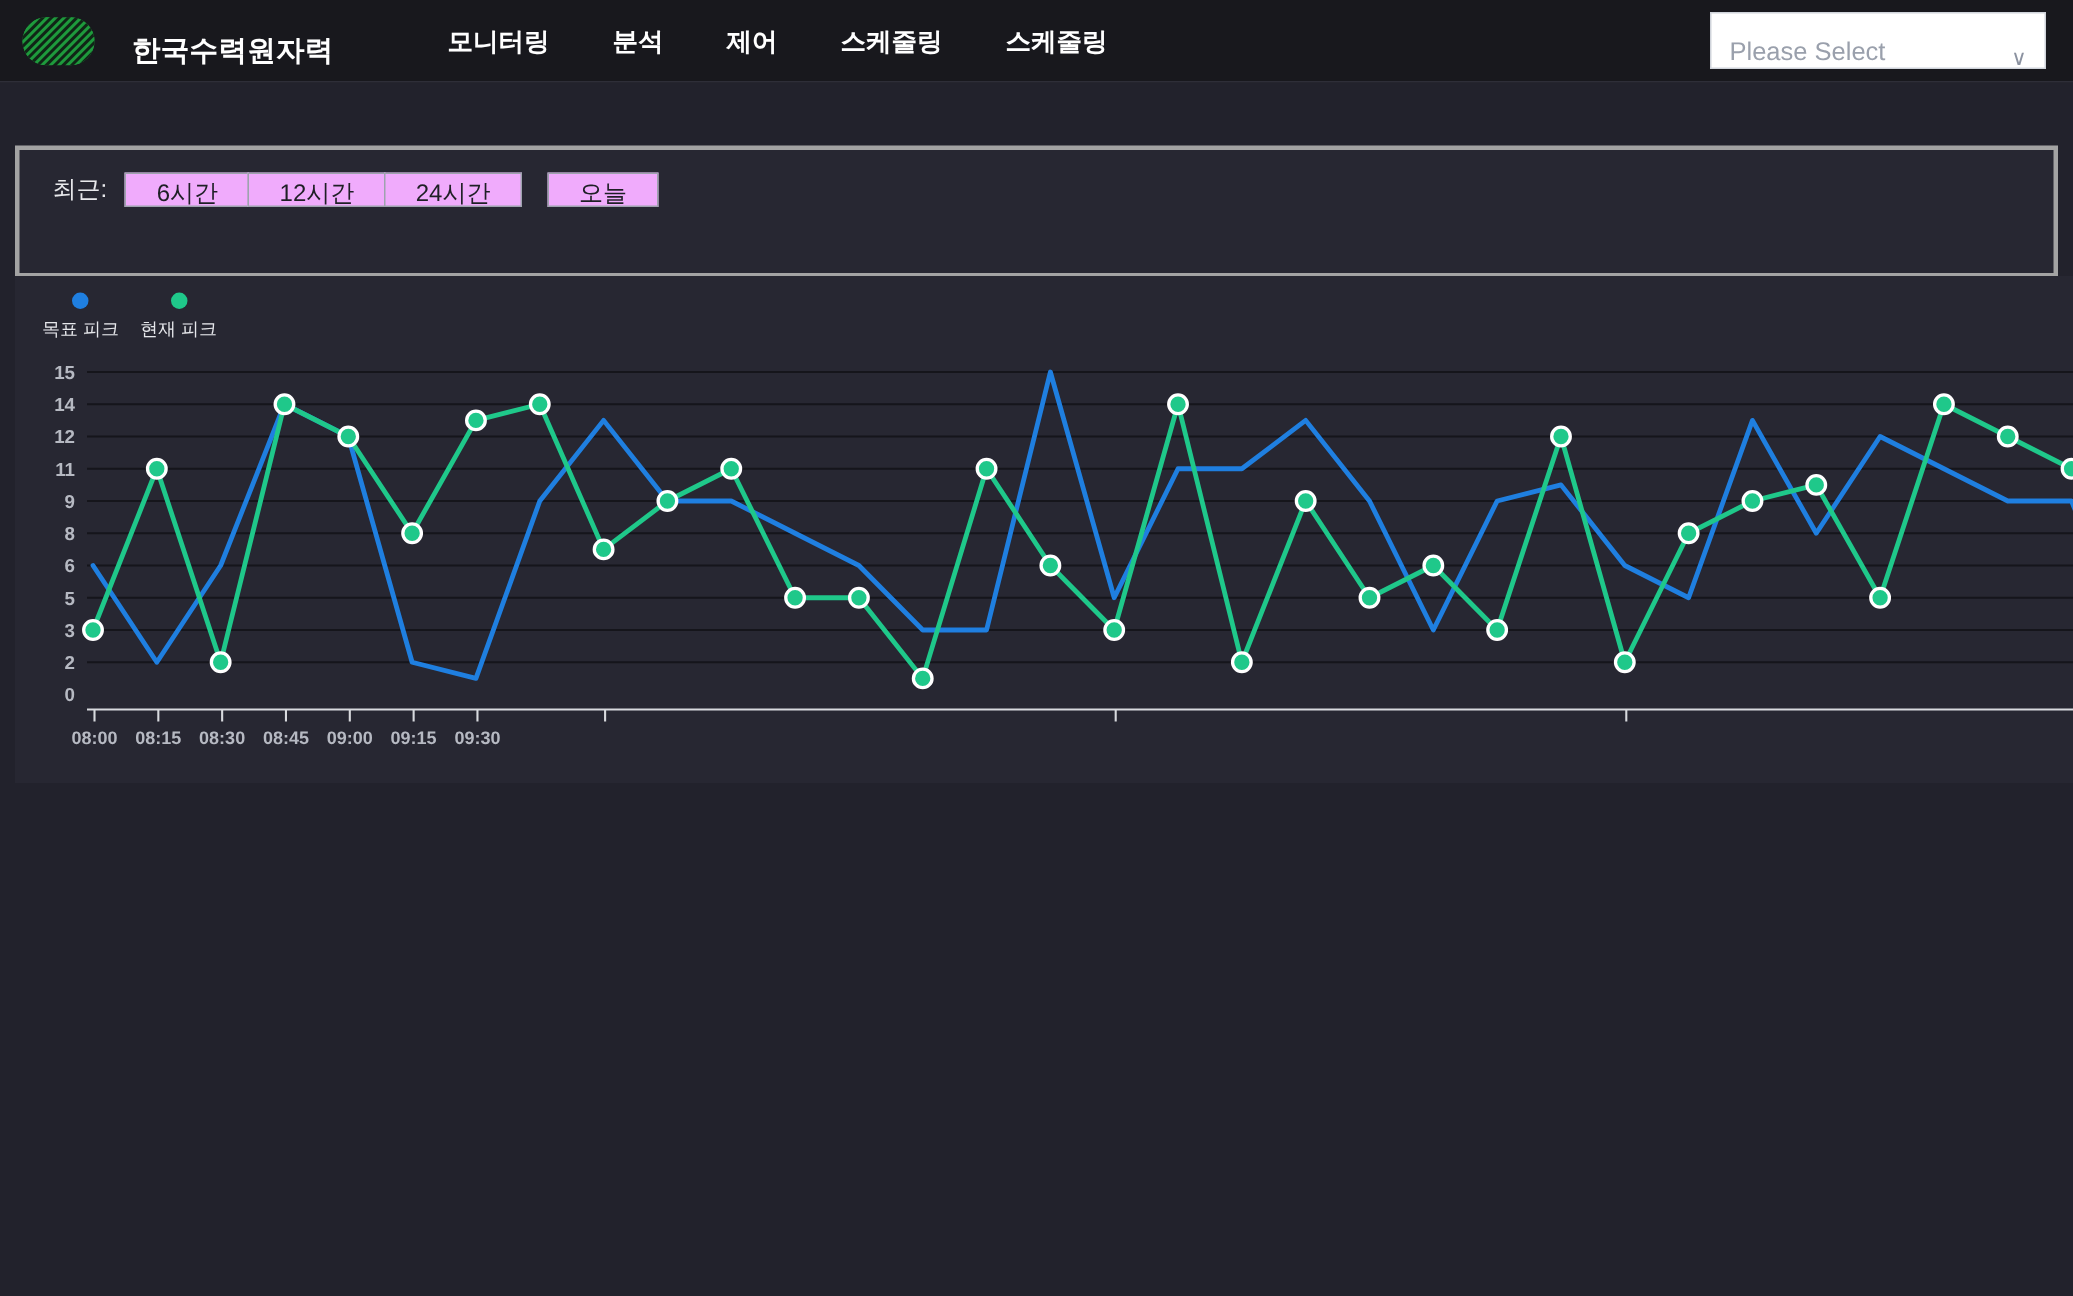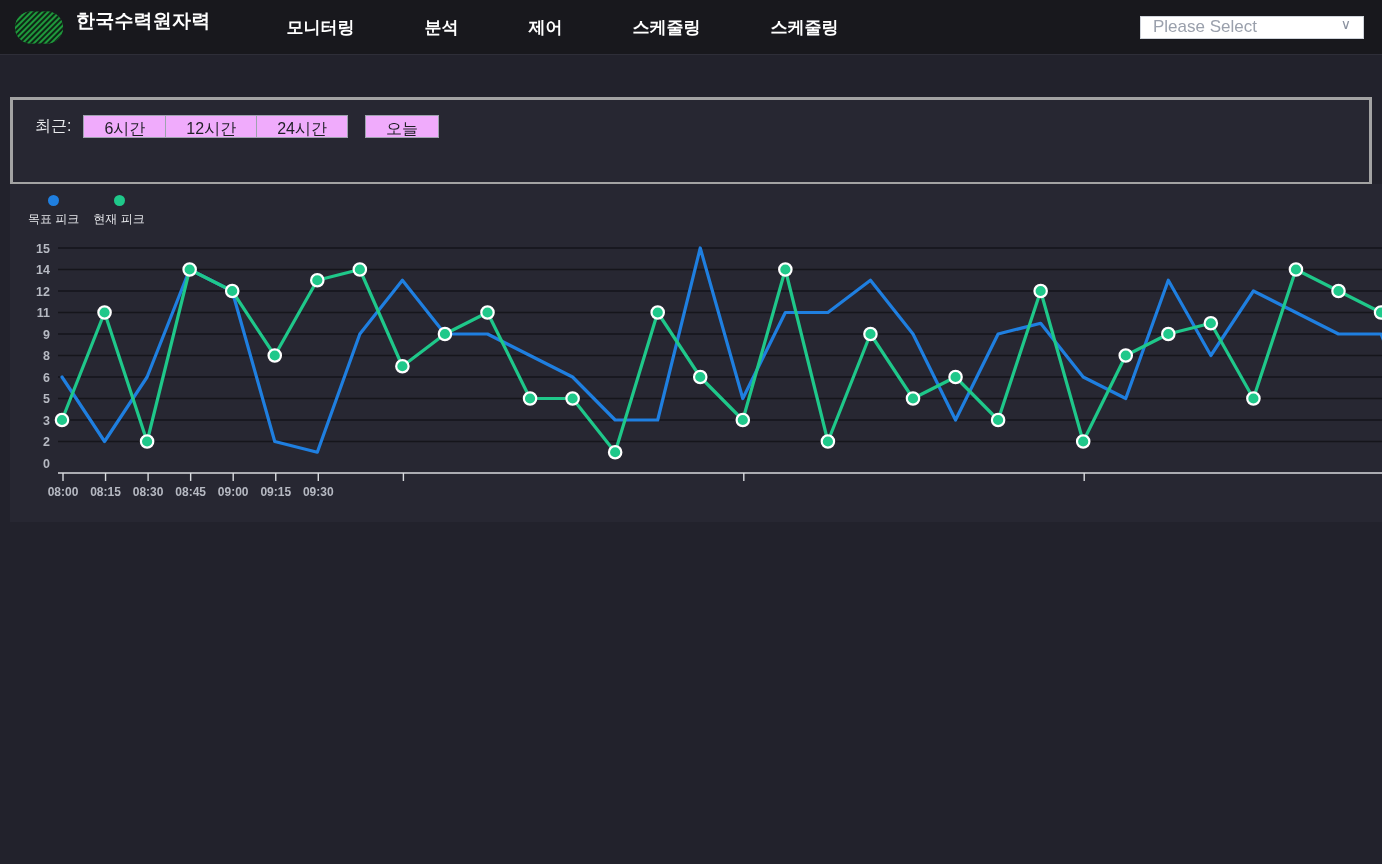--- a/index.html
+++ b/index.html
@@ -14,21 +14,21 @@
   
   #topnav {
     height: 55px;
     background: #18181d;
     border-bottom: 1px solid #2e2e38;
     display: flex;
     align-items: center;
     padding: 0 18px 0 14px;
     position: relative;
   }
-  #brand { display: flex; align-items: flex-start; gap: 12px; flex: 0 0 auto; }
+  #brand { display: flex; align-items: flex-end; gap: 24px; flex: 0 0 auto; }
   #logo {
     width: 50px; height: 39px;
     display: block;
   }
   #brand-title {
     color: #ffffff;
     font-size: 19px;
     font-weight: bold;
     letter-spacing: .2px;
     white-space: nowrap;
@@ -43,28 +43,28 @@
   .navlink {
     color: #ffffff;
     font-size: 17px;
     font-weight: bold;
     white-space: nowrap;
     text-decoration: none;
     padding: 6px 2px;
     cursor: pointer;
   }
   .navlink:nth-child(1) { margin-left: 18px; }
-  .navlink + .navlink { margin-left: 66px; }
+  .navlink + .navlink { margin-left: 38px; }
   #site-select {
     flex: 0 0 auto;
-    width: 224px; height: 23px;
+    width: 224px; height: 38px;
     background: #ffffff;
     border: 1px solid #cfd3da;
     display: flex;
-    align-items: flex-start;
+    align-items: flex-end;
     padding: 0 12px;
     margin-left: 44px;
     cursor: pointer;
   }
   #site-select-value {
     flex: 1 1 auto;
     color: #9aa0ac;
     font-size: 17px;
     white-space: nowrap;
   }

